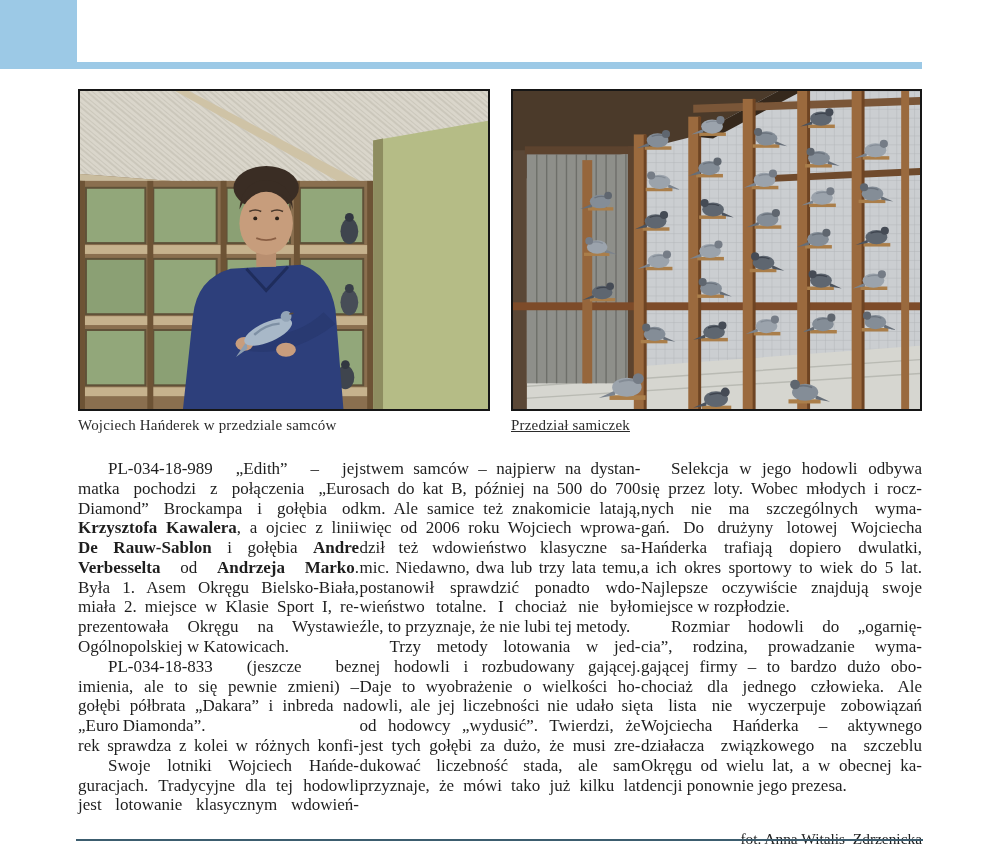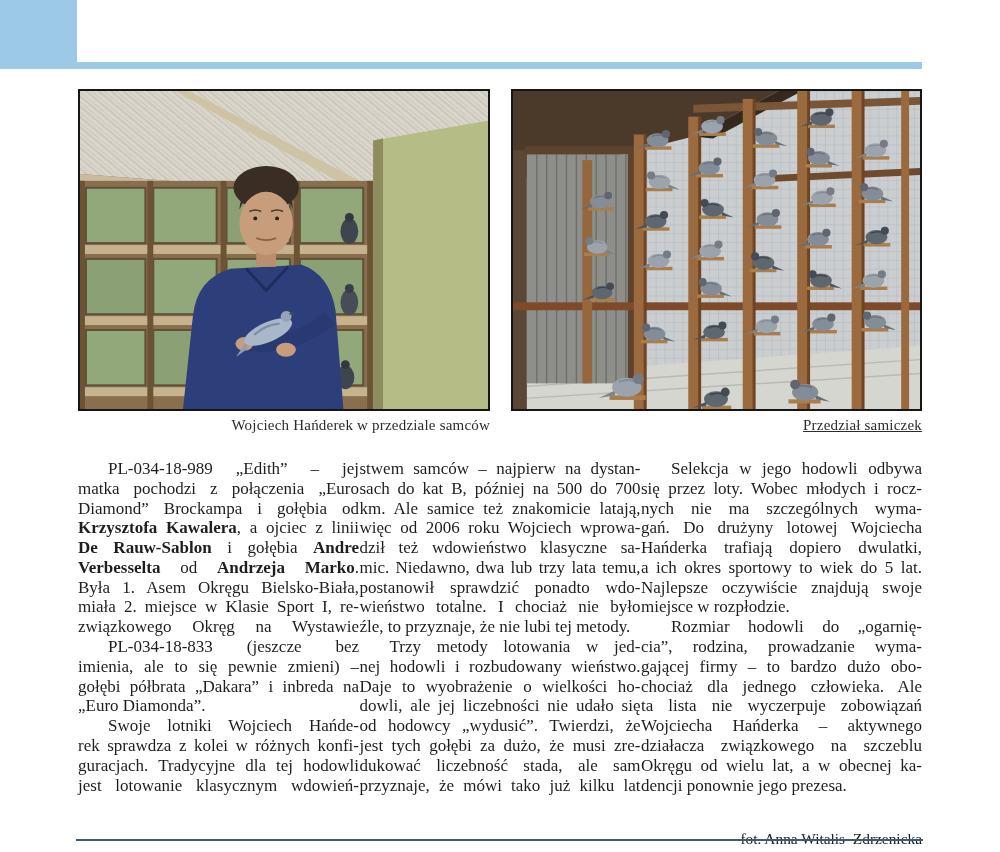--- a/index.html
+++ b/index.html
@@ -8,21 +8,21 @@
     font-family:"Liberation Serif", serif; overflow:hidden;
   }
   .corner-block { position:absolute; left:0; top:0; width:77px; height:62px; background:#9cc9e6; }
   .header-band  { position:absolute; left:0; top:62px; width:922px; height:7px; background:#9cc9e6; }
 
   figure.photo { position:absolute; top:89px; margin:0; border:2px solid #161616; box-sizing:border-box; background:#cfccc3; }
   figure.photo.left  { left:78px;  width:412px; height:322px; }
   figure.photo.right { left:511px; width:411px; height:322px; }
   figure.photo svg { display:block; width:100%; height:100%; }
 
-  .caption { position:absolute; top:417px; font-size:15px; color:#2b2b2b; text-align:right; letter-spacing:0.2px; }
+  .caption { position:absolute; top:417px; font-size:15px; color:#2b2b2b; text-align:left; letter-spacing:0.2px; }
   .cap1 { left:78px;  width:412px; }
   .cap2 { left:511px; width:411px;text-decoration:underline; }
 
   .article { position:absolute; left:78px; top:459px; width:844px; display:flex; justify-content:space-between; }
   .column { width:281px; font-size:17px; line-height:19.78px; color:#1e1e1e; }
   .line { text-align:justify; text-align-last:justify; text-justify:inter-word; white-space:nowrap; }
   .line.last { text-align-last:left; }
   .line.indent { text-indent:30px; }
   .column b { font-weight:bold; }
 
@@ -225,42 +225,43 @@
   <div class="article">
     <div class="column">
         <div class="line indent"><span>PL-034-18-989 „Edith” – jej</span></div>
         <div class="line"><span>matka pochodzi z połączenia „Euro</span></div>
         <div class="line"><span>Diamond” Brockampa i gołębia od</span></div>
         <div class="line"><b>Krzysztofa Kawalera</b><span>, a ojciec z linii</span></div>
         <div class="line"><b>De Rauw-Sablon</b><span> i gołębia </span><b>Andre</b></div>
         <div class="line"><b>Verbesselta</b><span> od </span><b>Andrzeja Marko</b><span>.</span></div>
         <div class="line"><span>Była 1. Asem Okręgu Bielsko-Biała,</span></div>
         <div class="line"><span>miała 2. miejsce w Klasie Sport I, re-</span></div>
-        <div class="line"><span>związkowego Okręg na Wystawie</span></div>
+        <div class="line"><span>prezentowała Okręgu na Wystawie</span></div>
+        <div class="line last"><span>Ogólnopolskiej w Katowicach.</span></div>
         <div class="line indent"><span>PL-034-18-833 (jeszcze bez</span></div>
         <div class="line"><span>imienia, ale to się pewnie zmieni) –</span></div>
         <div class="line"><span>gołębi półbrata „Dakara” i inbreda na</span></div>
         <div class="line last"><span>„Euro Diamonda”.</span></div>
+        <div class="line"><span>rek sprawdza z kolei w różnych konfi-</span></div>
         <div class="line indent"><span>Swoje lotniki Wojciech Hańde-</span></div>
-        <div class="line"><span>rek sprawdza z kolei w różnych konfi-</span></div>
         <div class="line"><span>guracjach. Tradycyjne dla tej hodowli</span></div>
         <div class="line"><span>jest lotowanie klasycznym wdowień-</span></div>
       </div>
     <div class="column">
         <div class="line"><span>stwem samców – najpierw na dystan-</span></div>
         <div class="line"><span>sach do kat B, później na 500 do 700</span></div>
         <div class="line"><span>km. Ale samice też znakomicie latają,</span></div>
         <div class="line"><span>więc od 2006 roku Wojciech wprowa-</span></div>
         <div class="line"><span>dził też wdowieństwo klasyczne sa-</span></div>
         <div class="line"><span>mic. Niedawno, dwa lub trzy lata temu,</span></div>
         <div class="line"><span>postanowił sprawdzić ponadto wdo-</span></div>
         <div class="line"><span>wieństwo totalne. I chociaż nie było</span></div>
         <div class="line last"><span>źle, to przyznaje, że nie lubi tej metody.</span></div>
         <div class="line indent"><span>Trzy metody lotowania w jed-</span></div>
-        <div class="line"><span>nej hodowli i rozbudowany wieństwo.</span></div>
+        <div class="line"><span>nej hodowli i rozbudowany gającej.</span></div>
         <div class="line"><span>Daje to wyobrażenie o wielkości ho-</span></div>
         <div class="line"><span>dowli, ale jej liczebności nie udało się</span></div>
         <div class="line"><span>od hodowcy „wydusić”. Twierdzi, że</span></div>
         <div class="line"><span>jest tych gołębi za dużo, że musi zre-</span></div>
         <div class="line"><span>dukować liczebność stada, ale sam</span></div>
         <div class="line"><span>przyznaje, że mówi tako już kilku lat</span></div>
       </div>
     <div class="column">
         <div class="line indent"><span>Selekcja w jego hodowli odbywa</span></div>
         <div class="line"><span>się przez loty. Wobec młodych i rocz-</span></div>

